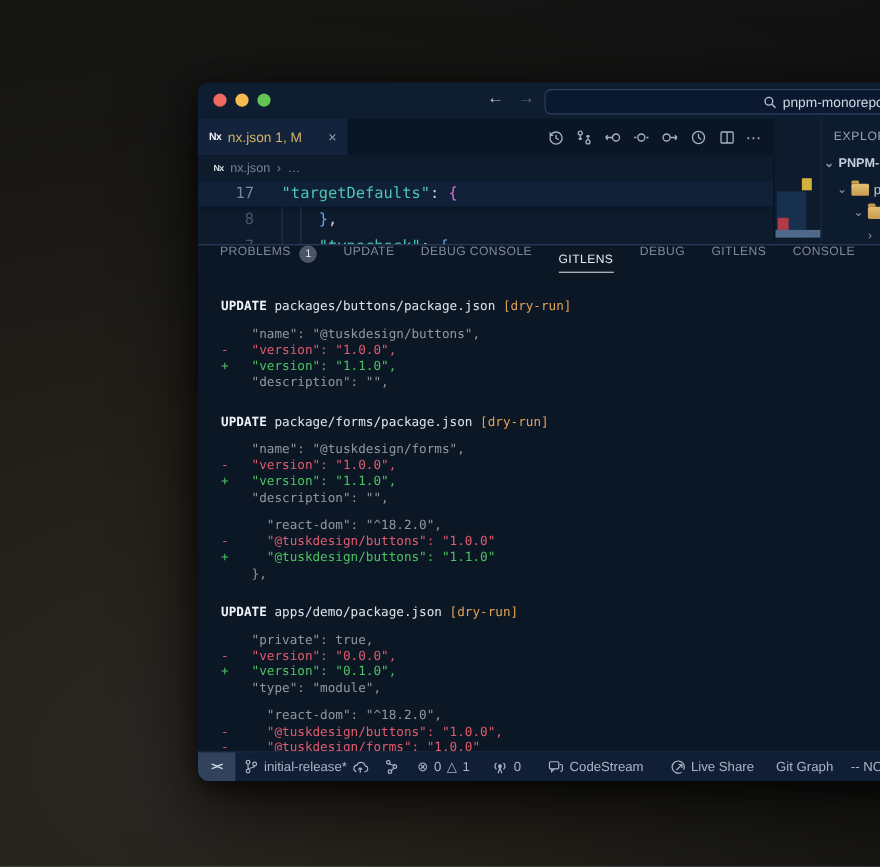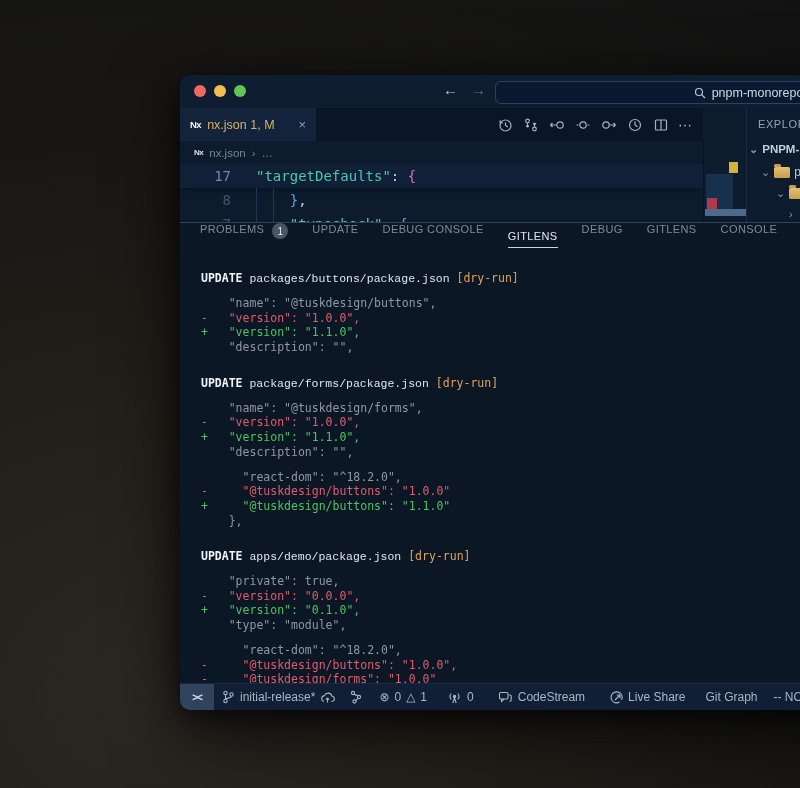--- a/index.html
+++ b/index.html
@@ -80,21 +80,21 @@
   .ptab.active{color:#e4e9f0;}
   .ptab.active .pt-label{border-bottom:1.5px solid #cdd5e0;padding:7px 0 5px;}
   .pbadge{width:16px;height:16px;border-radius:50%;background:#4a5666;color:#e8ecf1;font-size:10px;
     display:flex;align-items:center;justify-content:center;letter-spacing:0;}
   .term{height:431px;overflow:hidden;padding:18px 0 0 21px;
     font-family:"DejaVu Sans Mono", monospace;font-size:11.5px;color:#8f97a4;}
   .tline{height:14.6px;line-height:14.6px;white-space:pre;}
   .tblank{height:10.6px;}
   .tblock{margin:0 0 21px 0;}
   .tcmd{color:#f0f3f7;font-weight:bold;}
-  .tpath{color:#dfe3e9;font-family:Liberation Mono, monospace;}
+  .tpath{color:#dfe3e9;}
   .ttag{color:#e0a255;}
   .ctx{color:#8f97a4}.del{color:#e25b6d}.add{color:#4cc261}
   
   .statusbar{position:absolute;left:0;right:0;bottom:0;height:26px;background:#101f35;border-top:1px solid #1a2a42;
     display:flex;align-items:center;color:#a9b5c5;font-size:12px;white-space:nowrap;}
   .sb-item{display:flex;align-items:center;gap:5px;}
   .sb-item svg{stroke:#a9b5c5;fill:none;stroke-width:1.1;}
   .remote{width:34px;height:26px;background:#31435c;display:flex;align-items:center;justify-content:center;
     color:#dbe3ee;font-weight:bold;font-size:10px;letter-spacing:-1px;}
   .m8{margin-left:8px}.m14{margin-left:14px}.m16{margin-left:16px}.m20{margin-left:20px}.m24{margin-left:24px}

